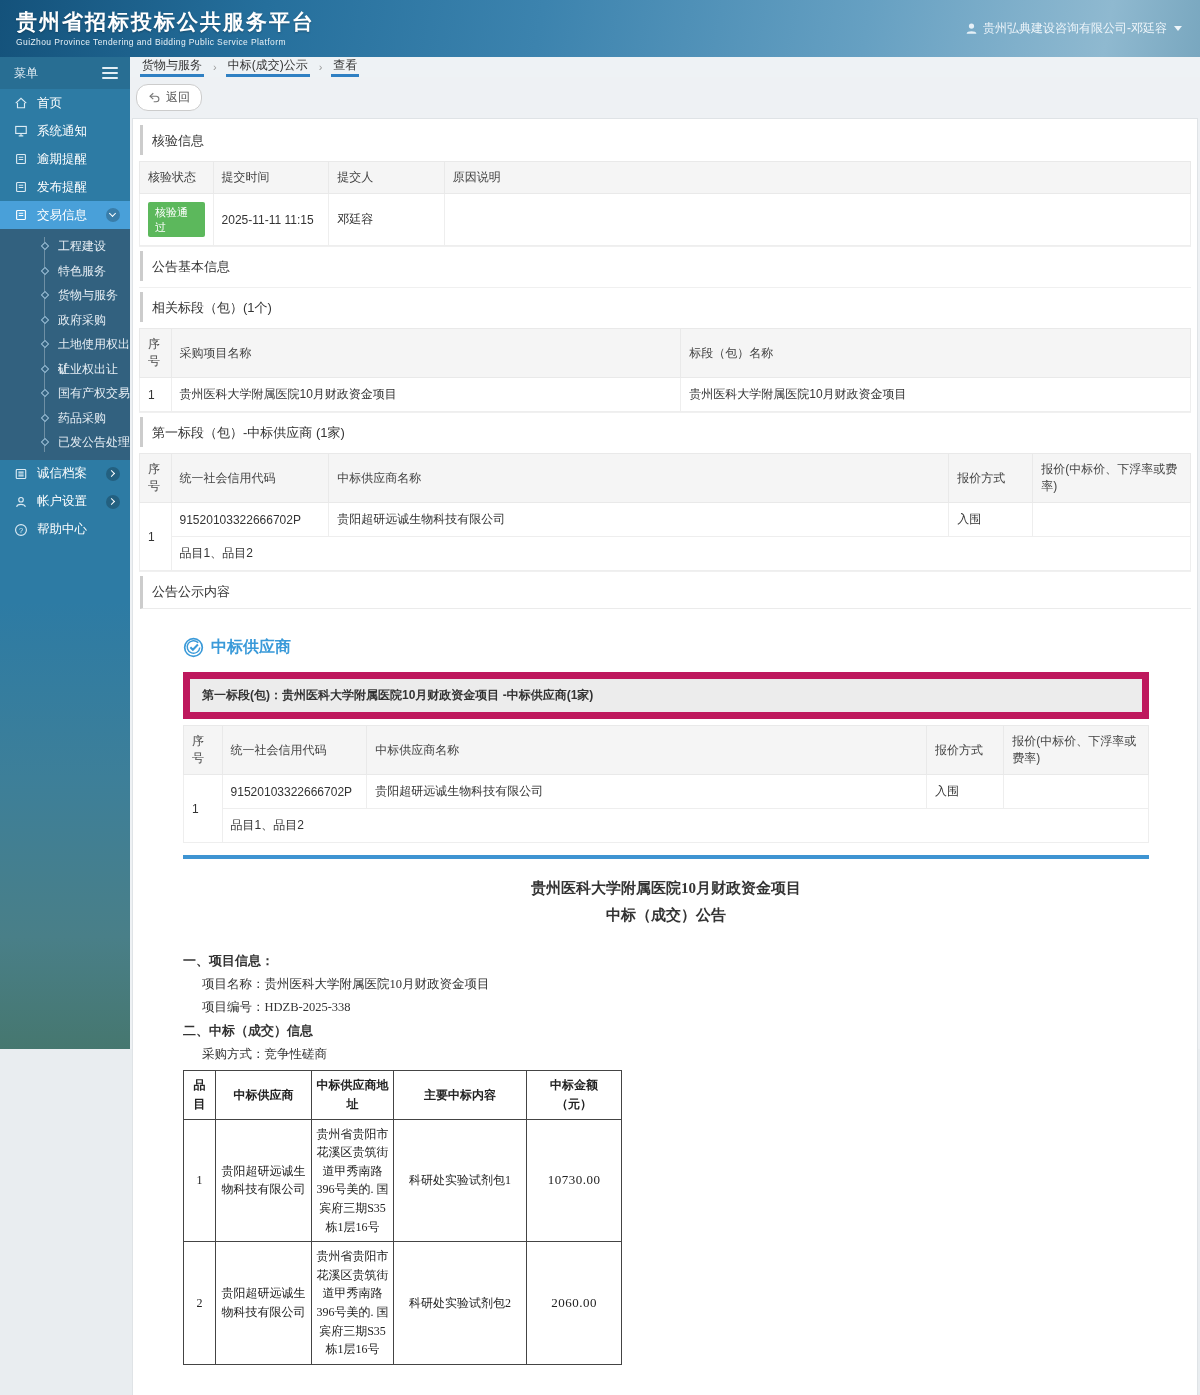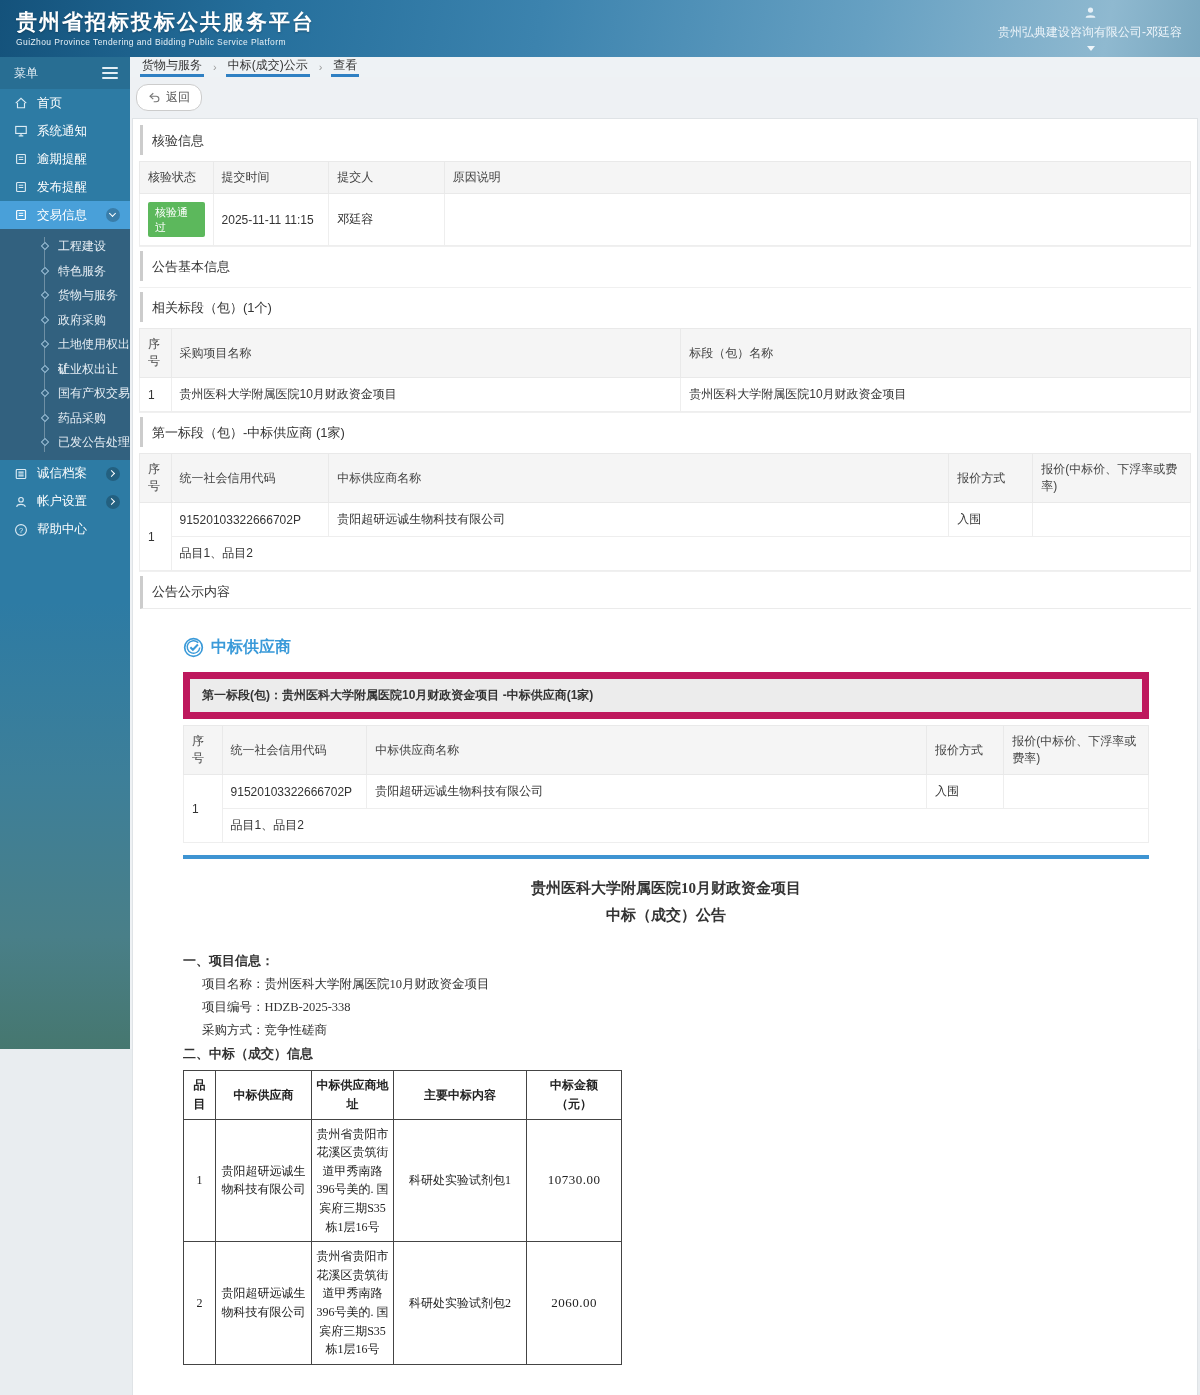--- a/index.html
+++ b/index.html
@@ -8,21 +8,21 @@
     height:1395px; background:#e9edf0; overflow:hidden;
     font-family:"Liberation Sans","DejaVu Sans",sans-serif; font-size:12px; color:#333;
   }
   
   .app-header {
     height:57px; display:flex; align-items:center; padding:0 18px 0 16px;
     background:linear-gradient(100deg,#14527b 0%,#256f9c 22%,#3c83ae 45%,#66a0c2 72%,#8fb9d0 92%,#79a7bf 100%);
   }
   .brand-title { color:#fff; font-size:21px; font-weight:bold; letter-spacing:2px; line-height:1.15; text-shadow:0 1px 2px rgba(0,0,0,.25); }
   .brand-sub { color:#e7f1f7; font-size:8.5px; letter-spacing:.4px; margin-top:2px; }
-  .user-box { margin-left:auto; display:flex; align-items:center; gap:5px; color:#eef5fa; font-size:12px; cursor:pointer;flex-direction:column; }
+  .user-box { margin-left:auto; display:flex; align-items:center; gap:5px; color:#eef5fa; font-size:12px; cursor:pointer; }
   .caret-down { width:0; height:0; border-left:4px solid transparent; border-right:4px solid transparent; border-top:5px solid #eef5fa; margin-left:2px; }
 
   
   .body-row { display:flex; height:992px; }
   .sidebar {
     width:130px; flex:0 0 130px; position:relative; color:#fff;
     background:linear-gradient(180deg,#2d7ba4 0px,#2d7ba4 545px,#3d7f99 720px,#497f88 880px,#457569 1020px,#578964 1160px,#6b9c64 1338px);
   }
   .menu-bar { height:32px; display:flex; align-items:center; padding:0 12px 0 14px; background:rgba(0,0,0,.10); color:#e3eef5; }
   .hamburger { margin-left:auto; width:16px; cursor:pointer; }
@@ -347,22 +347,22 @@
           <div class="blue-rule"></div>
 
           <div class="doc">
             <div class="doc-title">贵州医科大学附属医院10月财政资金项目</div>
             <div class="doc-title">中标（成交）公告</div>
             <div class="doc-body">
               <div id="doc-lines-before">
                   <div class="doc-line h">一、项目信息：</div>
                   <div class="doc-line">项目名称：贵州医科大学附属医院10月财政资金项目</div>
                   <div class="doc-line">项目编号：HDZB-2025-338</div>
+                  <div class="doc-line h">二、中标（成交）信息</div>
                   <div class="doc-line">采购方式：竞争性磋商</div>
-                  <div class="doc-line h">二、中标（成交）信息</div>
                 </div>
               <table class="award">
                 <colgroup>
                     <col style="width:32px">
                     <col style="width:96px">
                     <col style="width:82px">
                     <col style="width:133px">
                     <col style="width:95px">
                   </colgroup>
                 <thead>

